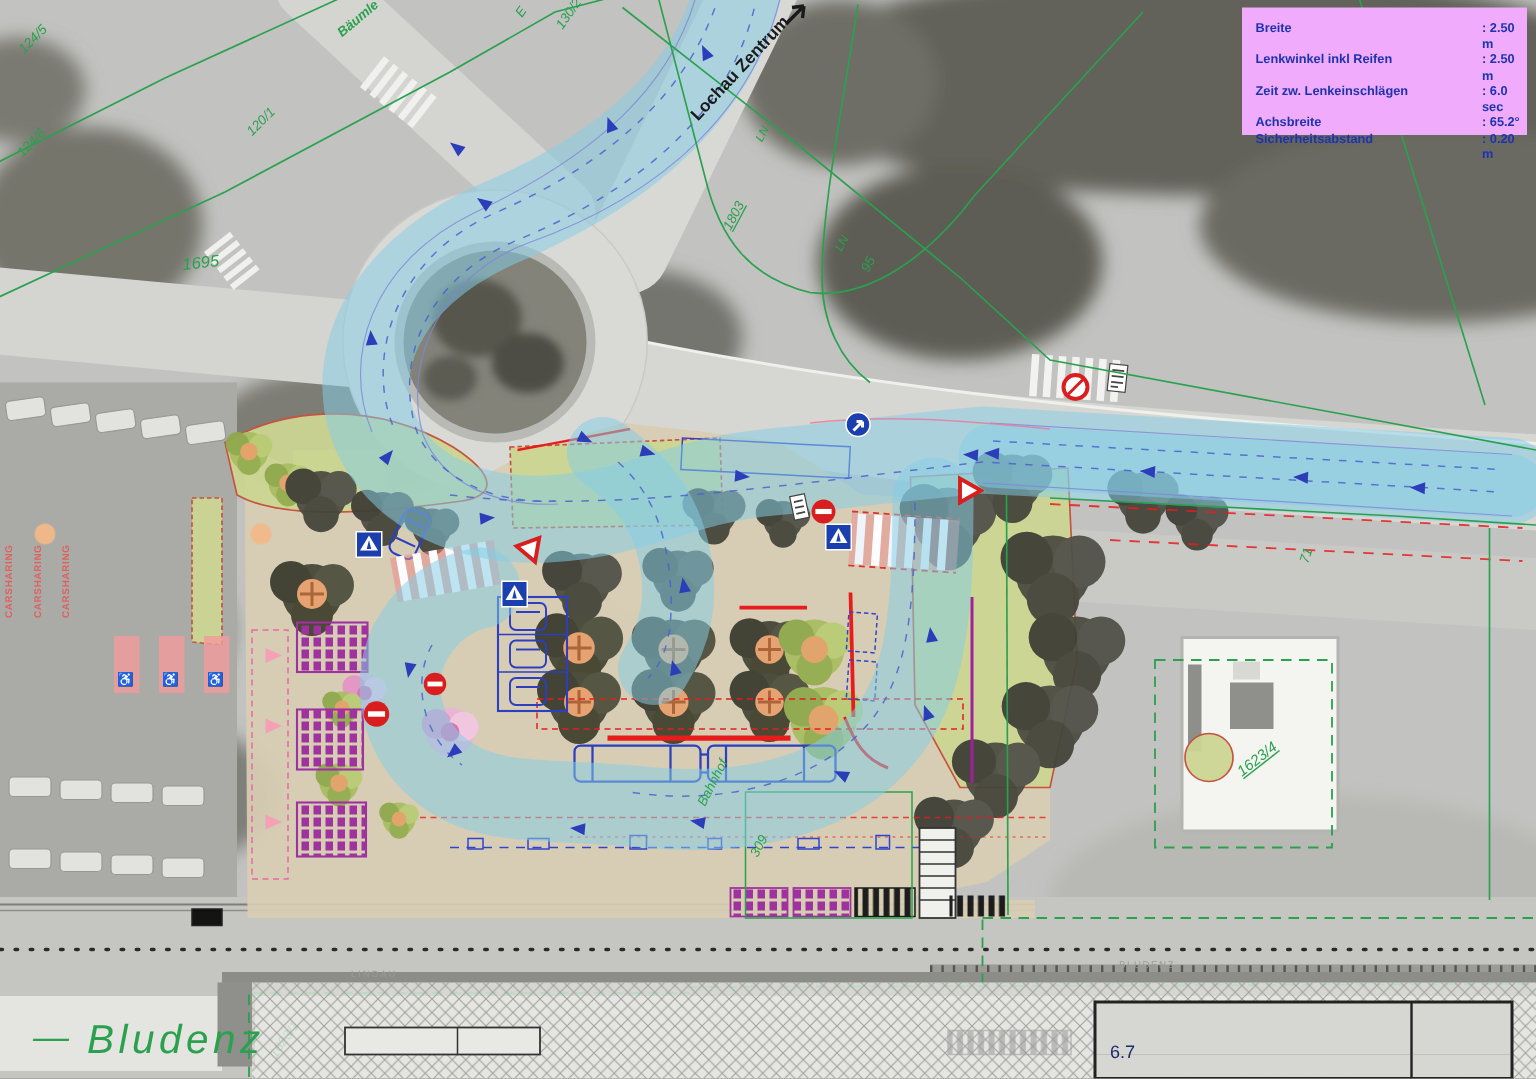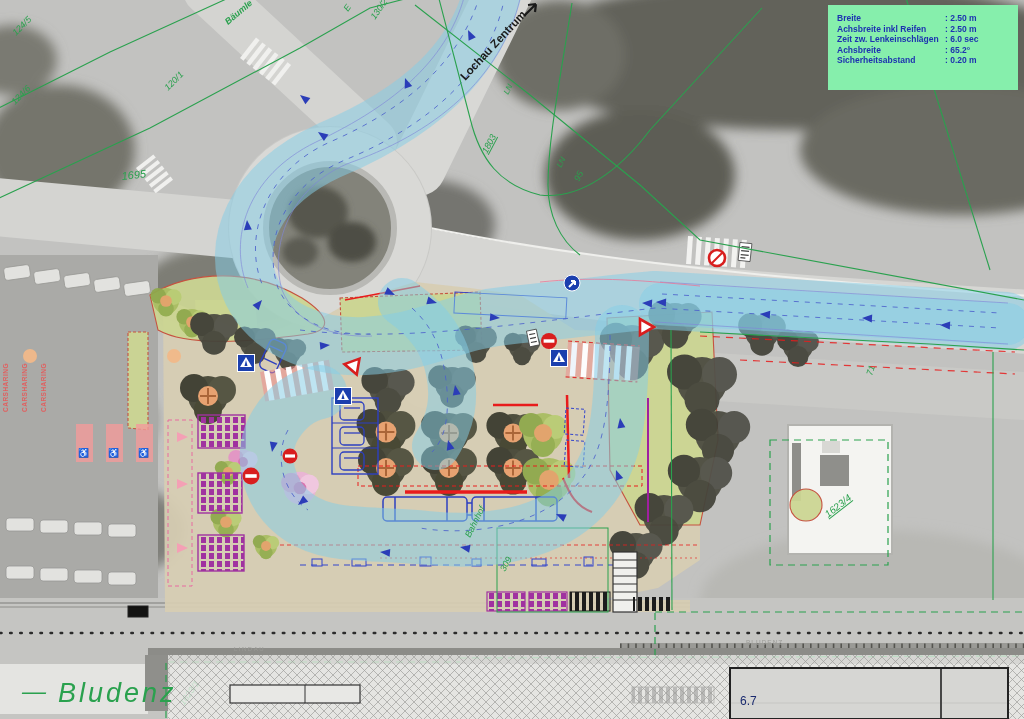--- a/index.html
+++ b/index.html
@@ -1,24 +1,24 @@
 <!DOCTYPE html>
 <html><head>
 <meta charset="utf-8">
 <style>
   html,body{margin:0;padding:0;background:#888;}
   .stage{position:relative;width:1024px;height:719px;overflow:hidden;
          background:#c2c2c0;font-family:"Liberation Sans",sans-serif;}
   .stage svg{position:absolute;left:0;top:0;}
   
-  .legend{position:absolute;left:828px;top:5px;width:190px;height:85px;background:#86efac;
+  .legend{position:absolute;left:828px;top:5px;width:190px;height:85px;background:#f0abfc;
           padding:8px 0 0 9px;box-sizing:border-box;z-index:50;}
   .legend .row{display:flex;font-size:8.5px;line-height:10.5px;color:#1d33b0;font-weight:bold;}
   .legend .lbl{width:108px;}
-  .legend .val{flex:1;}
+  .legend .val{flex:1;margin-left:43px;}
   text{user-select:none;}
 </style>
 </head>
 <body>
 
 <div class="stage">
 
 <svg width="1024" height="719" viewBox="0 0 1024 719">
 <defs>
   <filter id="bl6" x="-40%" y="-40%" width="180%" height="180%">
@@ -518,21 +518,21 @@
   </g>
 </g>
 </svg>
 
 <div class="legend">
   <div class="row">
         <span class="lbl">Breite</span>
         <span class="val">:  2.50 m</span>
       </div>
   <div class="row">
-        <span class="lbl">Achsbreite inkl Reifen</span>
+        <span class="lbl">Lenkwinkel inkl Reifen</span>
         <span class="val">:  2.50 m</span>
       </div>
   <div class="row">
         <span class="lbl">Zeit zw. Lenkeinschlägen</span>
         <span class="val">:  6.0 sec</span>
       </div>
   <div class="row">
         <span class="lbl">Achsbreite</span>
         <span class="val">:  65.2°</span>
       </div>

